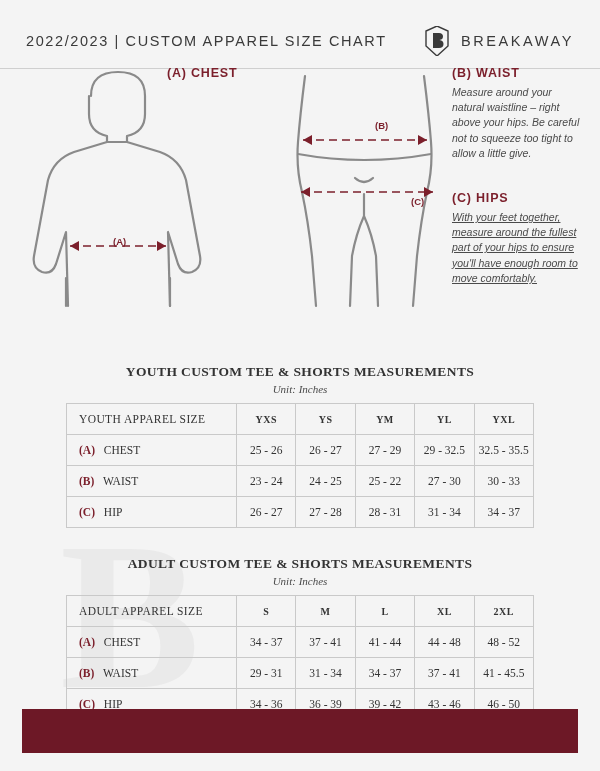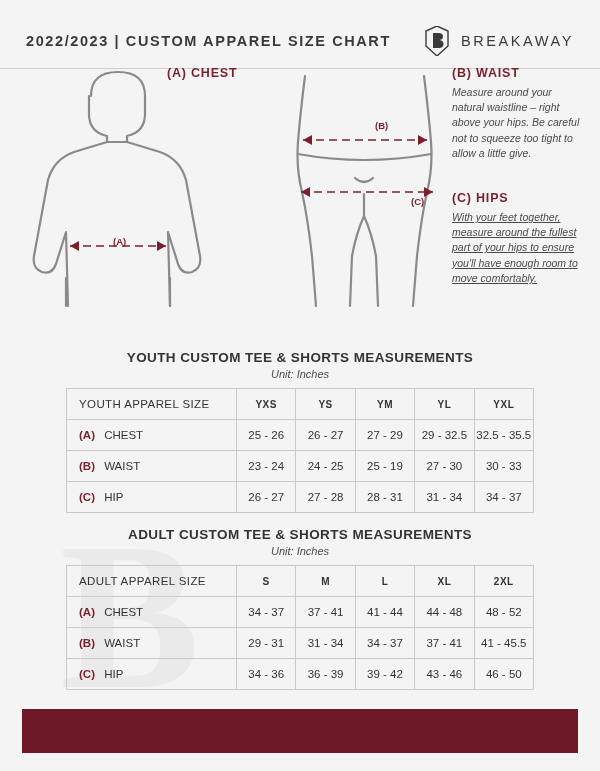--- a/index.html
+++ b/index.html
@@ -41,21 +41,21 @@
     position: relative;
     z-index: 2;
     display: flex;
     align-items: center;
     justify-content: space-between;
     padding: 26px 26px 0 26px;
     box-sizing: border-box;
   }
   .header-title {
     font-size: 14.5px;
-    font-weight: bold;
+    font-weight: normal;
     letter-spacing: 1.6px;
     color: #3a3a3a;
     white-space: nowrap;
   }
   .brand {
     display: flex;
     align-items: center;
     gap: 11px;
   }
   .brand-mark {
@@ -123,21 +123,22 @@
     z-index: 4;
   }
   .tag-a { left: 113px; top: 180px; }
   .tag-b { left: 375px; top: 64px; }
   .tag-c { left: 411px; top: 140px; }
 
   
   .section {
     position: relative;
     z-index: 2;
-    margin-top: 14px;
+    margin-top: 28px;
+    font-family: Liberation Serif, serif;
   }
   .section-title {
     text-align: center;
     font-size: 13.5px;
     font-weight: bold;
     letter-spacing: 0.4px;
     color: #333333;
   }
   .section-unit {
     text-align: center;
@@ -312,21 +313,21 @@
           <td>29 - 32.5</td>
           <td>32.5 - 35.5</td>
         </tr>
         <tr>
           <td class="rowhead">
             <span class="lbl" style="margin-right: 6px;">(B)</span>
             <span>WAIST</span>
           </td>
           <td>23 - 24</td>
           <td>24 - 25</td>
-          <td>25 - 19</td>
+          <td>25 - 22</td>
           <td>27 - 30</td>
           <td>30 - 33</td>
         </tr>
         <tr>
           <td class="rowhead">
             <span class="lbl" style="margin-right: 6px;">(C)</span>
             <span>HIP</span>
           </td>
           <td>26 - 27</td>
           <td>27 - 28</td>

